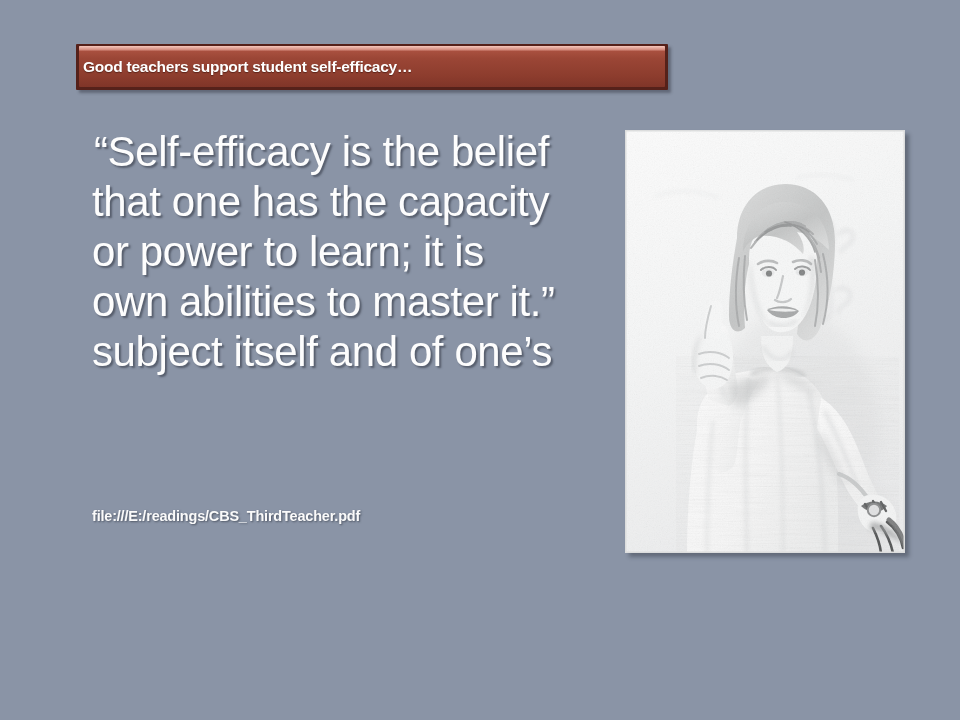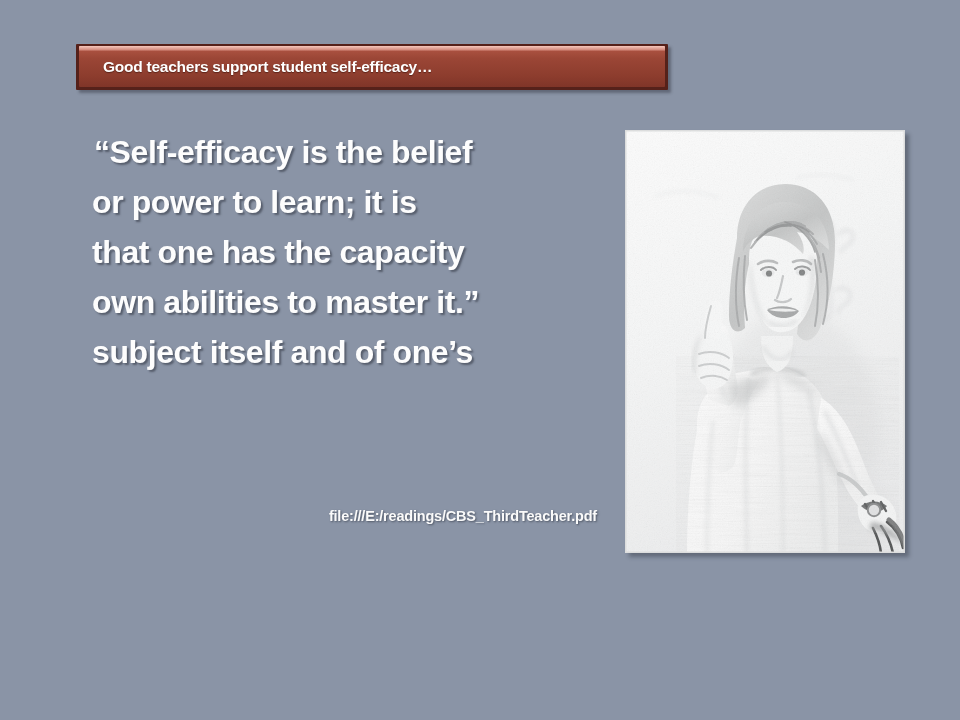--- a/index.html
+++ b/index.html
@@ -34,21 +34,21 @@
     width:100%; height:100%;
     background:
       linear-gradient(to bottom,
         #c8786a 0px, #c8786a 4px,
         #a9503f 5px,
         #9b4636 30%,
         #8c3c2d 75%,
         #7f3528 100%);
     border-radius:1px;
     display:flex; align-items:center;
-    padding-left:24px;
+    padding-left:4px;
     position:relative;
     overflow:hidden;
   }
   #title-banner-inner::after{
     content:"";
     position:absolute; left:0; right:0; top:0; height:5px;
     background:linear-gradient(to bottom, rgba(255,214,204,0.85), rgba(210,120,105,0.05));
   }
   #title-text {
     position:relative;
@@ -62,35 +62,35 @@
   }
 
   
   #quote-block {
     position:absolute;
     left:92px; top:127px;
     width:510px;
   }
   .quote-line {
     color:#fdfdfd;
-    font-size:32px;
+    font-size:42px;
     line-height:50px;
-    font-weight:bold;
+    font-weight:normal;
     letter-spacing:-0.4px;
     white-space:nowrap;
     text-shadow:2px 2px 2px rgba(48,54,66,0.58);
   }
   .quote-line.first { text-indent:2px; }
 
   
   #citation {
     position:absolute;
     left:92px; top:508px;
     width:505px;
-    text-align:right;
+    text-align:left;
     color:#fafafa;
     font-size:14.5px;
     font-weight:bold;
     letter-spacing:-0.2px;
     text-shadow:1px 1px 2px rgba(48,54,66,0.65);
   }
 
   
   #photo-frame {
     position:absolute;
@@ -108,22 +108,22 @@
 <div id="slide">
 
   <div id="title-banner">
     <div id="title-banner-inner">
       <span id="title-text">Good teachers support student self-efficacy…</span>
     </div>
   </div>
 
   <div id="quote-block">
     <div class="quote-line first">“Self-efficacy is the belief</div>
+    <div class="quote-line">that one has the capacity</div>
     <div class="quote-line">or power to learn; it is</div>
-    <div class="quote-line">that one has the capacity</div>
     <div class="quote-line">own abilities to master it.”</div>
     <div class="quote-line">subject itself and of one’s</div>
   </div>
 
   <div id="citation">file:///E:/readings/CBS_ThirdTeacher.pdf</div>
 
   <div id="photo-frame">
     <svg id="photo-svg" viewBox="0 0 280 423" preserveAspectRatio="none">
       <defs>
 

